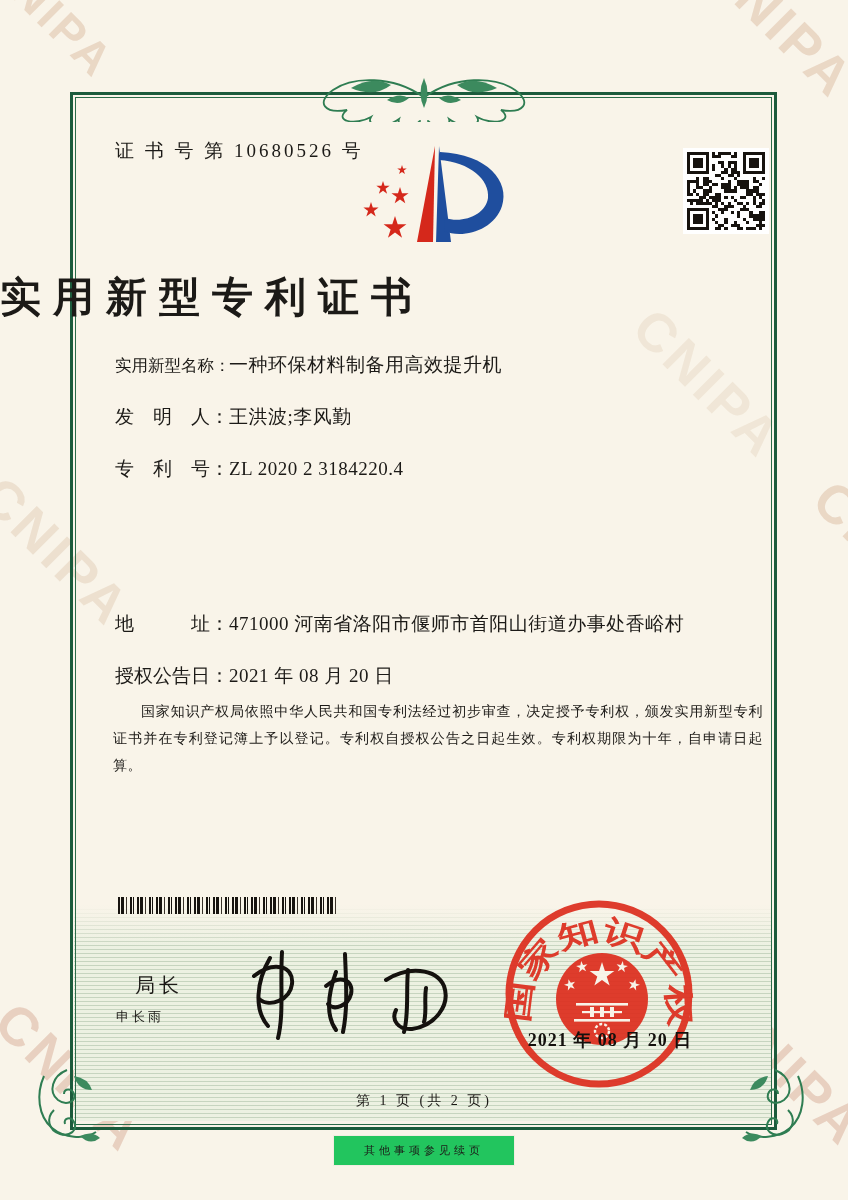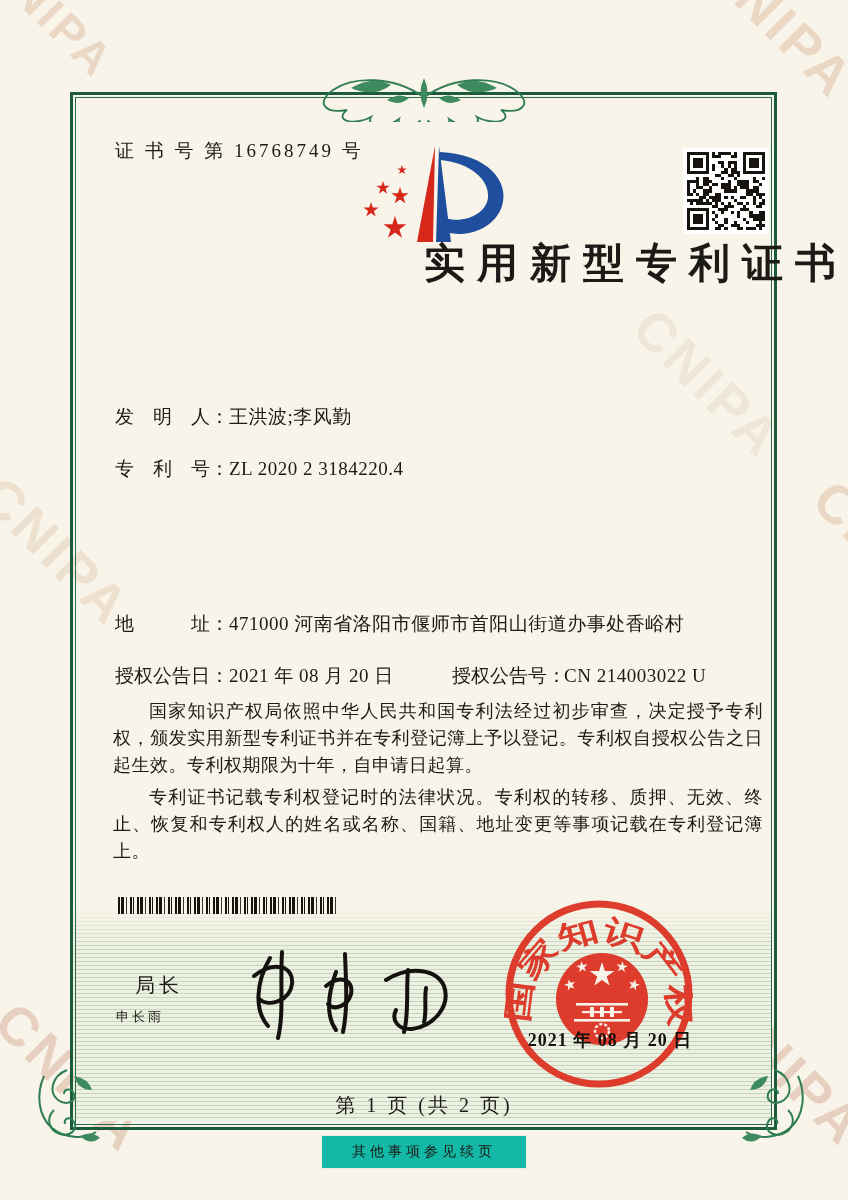--- a/index.html
+++ b/index.html
@@ -35,36 +35,36 @@
     background:
       linear-gradient(180deg,#f9f4e9 0,rgba(249,244,233,0) 42px),
       repeating-linear-gradient(180deg,rgba(96,138,104,0.28) 0 1px,rgba(236,241,226,0.9) 1px 4px);
     background-color:#edf1e1;
   }
   
   .cert-no{position:absolute;left:115px;top:138px;font-size:19px;letter-spacing:3px;}
   .logo{position:absolute;left:338px;top:136px;}
   .qr{position:absolute;left:683px;top:148px;width:78px;height:78px;background:#fff;padding:4px;}
   .title{
-    position:absolute;left:0;top:236px;width:100%;margin:0;text-align:right;
+    position:absolute;left:0;top:270px;width:100%;margin:0;text-align:left;
     font-size:41px;font-weight:bold;letter-spacing:12px;
   }
   
   .row{position:absolute;left:115px;width:650px;font-size:19px;white-space:nowrap;}
   .lbl{display:inline-block;width:114px;vertical-align:baseline;}
   .lbl.tight{font-size:16.5px;}
   .val{letter-spacing:0.5px;}
   .r0{top:352px}.r1{top:404px}.r2{top:456px}.r3{top:508px}
   .r4{top:559px}.r5{top:611px}.r6{top:663px}
   .pair2{position:absolute;left:337px;}
   .pair2 .lbl{width:112px;}
   
   .body-text{
     position:absolute;left:113px;top:698px;width:650px;
-    font-size:18px;line-height:27px;text-align:justify;letter-spacing:0.5px;
+    font-size:14px;line-height:27px;text-align:justify;letter-spacing:0.5px;
   }
   .body-text p{margin:0 0 5px 0;text-indent:2em;}
   
   .barcode{
     position:absolute;left:118px;top:897px;width:218px;height:17px;
     background:repeating-linear-gradient(90deg,
       #17130f 0 2px,transparent 2px 3px,
       #17130f 3px 6px,transparent 6px 8px,
       #3a332b 8px 9px,transparent 9px 12px,
       #17130f 12px 14px,transparent 14px 15px,
@@ -73,25 +73,25 @@
   .signer-title{position:absolute;left:116px;top:972px;font-size:20px;letter-spacing:4px;margin-left:19px;}
   .signer-name{position:absolute;left:116px;top:1008px;font-size:13px;letter-spacing:3px;}
   .signature{position:absolute;left:240px;top:942px;}
   .seal{position:absolute;left:504px;top:899px;opacity:0.93;}
   .seal-date{
     position:absolute;left:512px;top:1028px;width:196px;text-align:center;
     font-size:18px;letter-spacing:1px;color:#14110e;font-weight:600;
   }
   .page-footer{
     position:absolute;left:0;top:1092px;width:100%;text-align:center;
-    font-size:20px;letter-spacing:3px;
+    font-size:14px;letter-spacing:3px;
   }
   .note-box{
     position:absolute;left:50%;top:1136px;transform:translateX(-50%);
-    background:#14b8a6;padding:7px 30px;font-size:14px;letter-spacing:4px;
+    background:#22c55e;padding:7px 30px;font-size:11px;letter-spacing:4px;
     box-shadow:0 0 0 1px rgba(0,0,0,0.03);white-space:nowrap;
   }
   .crest{position:absolute;left:289px;top:66px;}
   .corner{position:absolute;top:1066px;}
   .corner.left{left:34px;}
   .corner.right{left:742px;transform:scaleX(-1);}
 </style>
 </head>
 <body>
 
@@ -139,21 +139,21 @@
       <path d="M33,4 C18,10 14,26 24,34 C32,40 42,36 40,28 C38,22 30,22 30,28"></path>
       <path d="M10,10 C2,28 4,50 18,62 C30,72 50,74 62,66"></path>
       <path d="M20,44 C12,52 14,64 26,68 C36,71 44,64 40,56 C37,50 29,52 31,58"></path>
     </g>
     <g fill="#3c8a5e">
       <path d="M40,10 q14,2 18,14 q-14,0 -18,-14z"></path>
       <path d="M46,70 q12,-6 20,2 q-10,8 -20,-2z"></path>
     </g>
   </svg>
 
-  <div class="cert-no">证 书 号 第 16768749 号</div>
+  <div class="cert-no">证 书 号 第 10680526 号</div>
 
   <svg class="logo" width="190" height="118" viewBox="0 0 190 118">
     <defs>
       <path id="st" d="M0,-1 L0.225,-0.31 0.951,-0.31 0.363,0.118 0.588,0.809 0,0.382 -0.588,0.809 -0.363,0.118 -0.951,-0.31 -0.225,-0.31 Z"></path>
     </defs>
     <g fill="#d5281b">
       <use href="#st" transform="translate(64,34) scale(5)"></use>
       <use href="#st" transform="translate(45,52) scale(7)"></use>
       <use href="#st" transform="translate(62,60) scale(9)"></use>
       <use href="#st" transform="translate(33,74) scale(8)"></use>
@@ -377,39 +377,38 @@
         <rect x="17" y="24" width="1" height="1"></rect>
         <rect x="19" y="24" width="1" height="1"></rect>
         <rect x="20" y="24" width="1" height="1"></rect>
         <rect x="21" y="24" width="1" height="1"></rect>
         <rect x="23" y="24" width="1" height="1"></rect>
       </g>
   </svg>
 
   <h1 class="title">实用新型专利证书</h1>
 
+  <div class="row r0">
+    <span class="lbl tight">实用新型名称：</span><span class="val">一种环保材料制备用高效提升机</span>
+  </div>
   <div class="row r1">
     <span class="lbl">发　明　人：</span><span class="val">王洪波;李风勤</span>
   </div>
   <div class="row r2">
     <span class="lbl">专　利　号：</span><span class="val">ZL 2020 2 3184220.4</span>
   </div>
   <div class="row r5">
     <span class="lbl">地　　　址：</span><span class="val">471000  河南省洛阳市偃师市首阳山街道办事处香峪村</span>
   </div>
   <div class="row r6">
     <span class="lbl">授权公告日：</span><span class="val">2021 年 08 月 20 日</span>
-    <span class="pair2">
-      <span class="lbl">授权公告号：</span><span class="val">CN 214003022 U</span>
-    </span>
   </div>
 
   <div class="body-text">
     <p>国家知识产权局依照中华人民共和国专利法经过初步审查，决定授予专利权，颁发实用新型专利证书并在专利登记簿上予以登记。专利权自授权公告之日起生效。专利权期限为十年，自申请日起算。</p>
-    <p>专利证书记载专利权登记时的法律状况。专利权的转移、质押、无效、终止、恢复和专利权人的姓名或名称、国籍、地址变更等事项记载在专利登记簿上。</p>
   </div>
 
   <div class="barcode"></div>
 
   <div class="signer-title">局长</div>
   <div class="signer-name">申长雨</div>
 
   <svg class="signature" width="215" height="100" viewBox="0 0 215 100">
     <g stroke="#14110e" stroke-width="4" fill="none" stroke-linecap="round" stroke-linejoin="round">
       <path d="M30,16 C16,40 14,68 28,84"></path>

